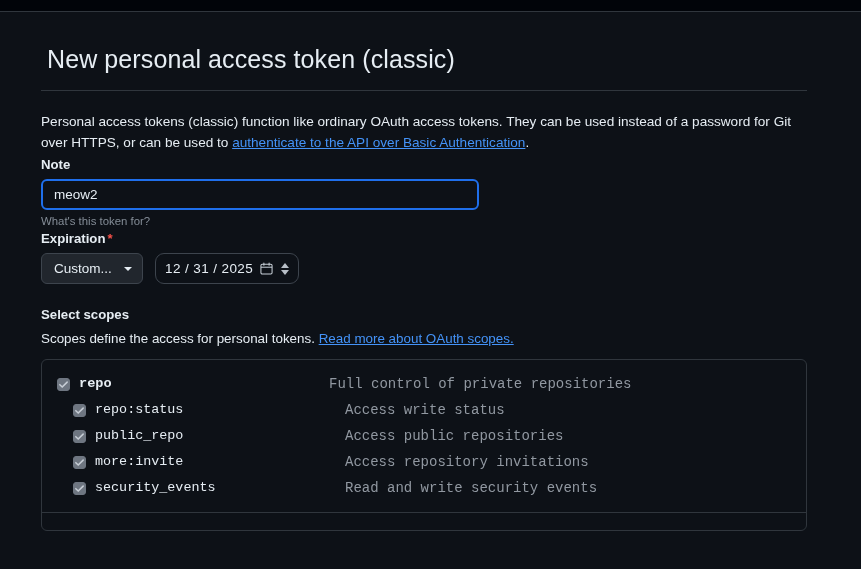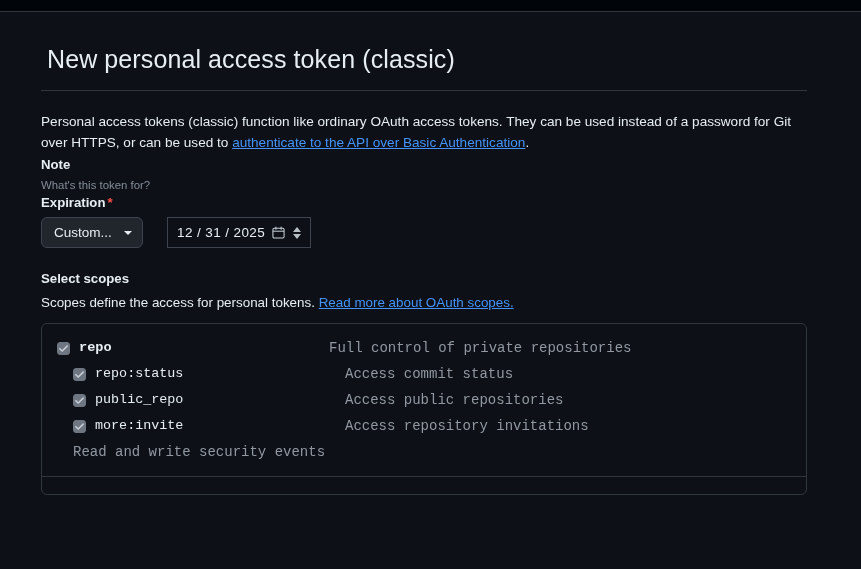--- a/index.html
+++ b/index.html
@@ -99,21 +99,21 @@
     font-size: 13.5px;
     padding: 0 11px;
     outline: none;
     caret-color: #e6edf3;
   }
 
   
   #expiration-row {
     display: flex;
     align-items: flex-end;
-    gap: 24px;
+    gap: 12px;
     margin-top: 4px;
   }
   #expiration-select-wrap {
     position: relative;
     height: 31px;
   }
   #expiration-select {
     appearance: none;
     -webkit-appearance: none;
     background: #21262d;
@@ -138,21 +138,21 @@
     pointer-events: none;
   }
 
   
   .date-fallback {
     display: flex;
     align-items: center;
     gap: 7px;
     background: #0d1117;
     border: 1px solid #3d444d;
-    border-radius: 0;
+    border-radius: 9px;
     height: 31px;
     padding: 0 9px;
     font-size: 13.5px;
     color: #e6edf3;
     cursor: text;
   }
   .date-fallback .dtext { letter-spacing: .4px; white-space: nowrap; }
   .cal-icon { display:block; }
   .spin {
     display: flex;
@@ -248,20 +248,21 @@
 
 <div id="page">
   <div class="content">
 
     <h1 id="page-title">New personal access token (classic)</h1>
     <hr id="title-rule">
 
     <p id="intro-paragraph"><span>Personal access tokens (classic) function like ordinary OAuth access tokens. They can be used instead of a password for Git over HTTPS, or can be used to </span><a class="inline-link" href="#">authenticate to the API over Basic Authentication</a><span>.</span></p>
 
     <label class="field-label" for="note-input">Note</label>
+    <input id="note-input" type="text" autofocus="" value="meow2" style="">
     <span class="helper-text">What's this token for?</span>
 
     <label class="field-label"><span>Expiration</span><span class="required-star">*</span></label>
 
     <div id="expiration-row">
       <div id="expiration-select-wrap">
         <select id="expiration-select">
           <option>Custom...</option>
         </select>
         <span id="expiration-caret"></span>
@@ -301,21 +302,21 @@
           </div>
           <div class="scope-row child">
             <span class="scope-left">
               <span class="cbox">
                 <svg width="11" height="11" viewBox="0 0 12 12" fill="none">
                   <path d="M2 6.2l2.6 2.6L10 3.4" stroke="#c6cdd5" stroke-width="1.7" stroke-linecap="round" stroke-linejoin="round"></path>
                 </svg>
               </span>
               <span class="scope-name">repo:status</span>
             </span>
-            <span class="scope-desc">Access commit status</span>
+            <span class="scope-desc">Access write status</span>
           </div>
           <div class="scope-row child">
             <span class="scope-left">
               <span class="cbox">
                 <svg width="11" height="11" viewBox="0 0 12 12" fill="none">
                   <path d="M2 6.2l2.6 2.6L10 3.4" stroke="#c6cdd5" stroke-width="1.7" stroke-linecap="round" stroke-linejoin="round"></path>
                 </svg>
               </span>
               <span class="scope-name">public_repo</span>
             </span>
@@ -326,20 +327,28 @@
               <span class="cbox">
                 <svg width="11" height="11" viewBox="0 0 12 12" fill="none">
                   <path d="M2 6.2l2.6 2.6L10 3.4" stroke="#c6cdd5" stroke-width="1.7" stroke-linecap="round" stroke-linejoin="round"></path>
                 </svg>
               </span>
               <span class="scope-name">more:invite</span>
             </span>
             <span class="scope-desc">Access repository invitations</span>
           </div>
           <div class="scope-row child">
+            <span class="scope-left">
+              <span class="cbox">
+                <svg width="11" height="11" viewBox="0 0 12 12" fill="none">
+                  <path d="M2 6.2l2.6 2.6L10 3.4" stroke="#c6cdd5" stroke-width="1.7" stroke-linecap="round" stroke-linejoin="round"></path>
+                </svg>
+              </span>
+              <span class="scope-name">security_events</span>
+            </span>
             <span class="scope-desc">Read and write security events</span>
           </div>
         </div>
       <hr class="group-divider">
       <div style="height:17px"></div>
     </div>
 
   </div>
 </div>
 

